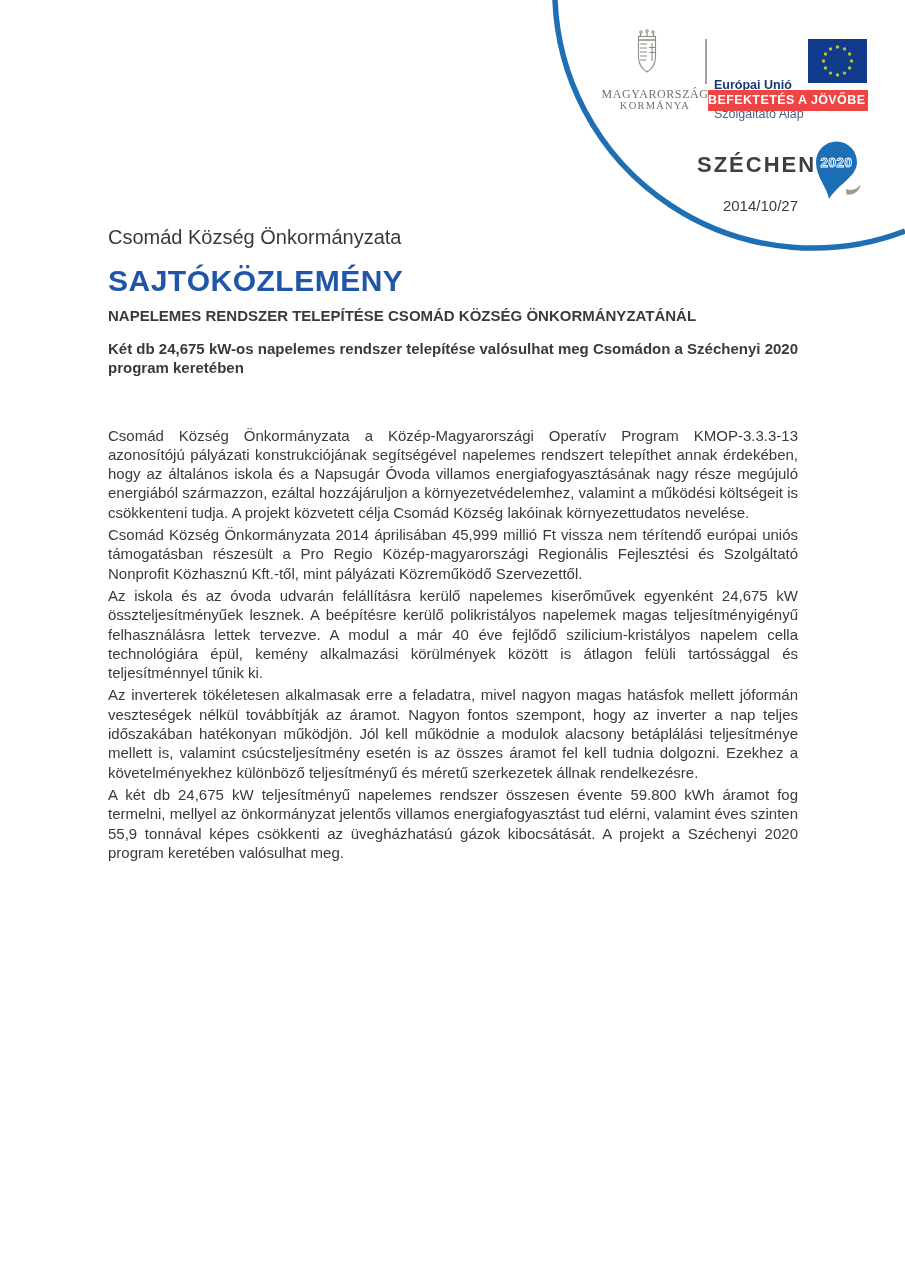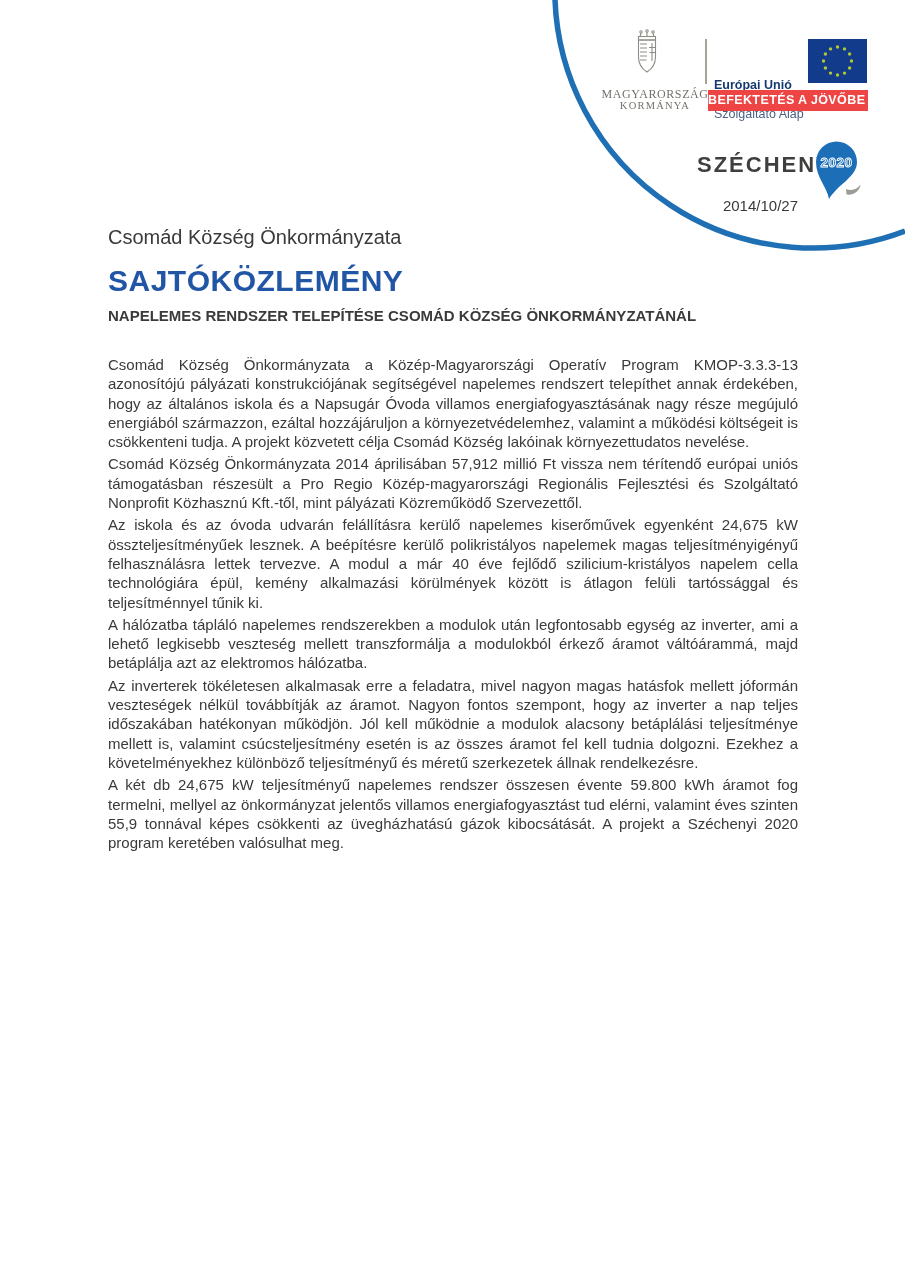--- a/index.html
+++ b/index.html
@@ -44,21 +44,21 @@
   .doc-org  { margin: 13px 0 0 0; font-size: 20px; line-height: 18px; font-weight: normal; }
   .doc-title {
     margin: 19px 0 0 0; font-size: 30px; line-height: 32px;
     font-weight: bold; color: #2156a6; letter-spacing: 0.5px;
   }
   .doc-subtitle { margin: 10px 0 12px 0; font-size: 15px; line-height: 18px; font-weight: bold; }
   .doc-lead {
     margin: 14px 0 0 0; font-size: 15px; line-height: 19.3px;
     font-weight: bold; text-align: justify;
   }
-  .doc-paragraphs { margin-top: 30px; }
+  .doc-paragraphs { margin-top: 48px; }
   .doc-paragraphs p {
     margin: 0 0 3px 0; font-size: 15px; line-height: 19.3px; text-align: justify;
   }
 </style>
 </head>
 <body>
 
 <svg class="arc-svg" width="905" height="255" viewBox="0 0 905 255" aria-hidden="true">
   <path d="M555 0 A258 258 0 0 0 905 231" fill="none" stroke="#1e6fb3" stroke-width="5.5"></path>
 </svg>
@@ -112,21 +112,21 @@
   <path d="M33 50 C 39 52.5 44.5 50 47.5 45.5 C 47 52 40.5 56.5 33.5 55.5 Z" fill="#9c9c97"></path>
   <path d="M16 60 C 14 48 3 38 3 23 A 20.5 20.5 0 1 1 44 23 C 44 38 26 44 16 60 Z" fill="#1c6fb7"></path>
   <text x="23.5" y="28" text-anchor="middle" font-family="Liberation Sans, sans-serif" font-size="13.5" font-weight="bold" letter-spacing="0.5" fill="none" stroke="#ffffff" stroke-width="0.9">2020</text>
 </svg>
 
 <div class="content">
   <p class="doc-date">2014/10/27</p>
   <p class="doc-org">Csomád Község Önkormányzata</p>
   <h1 class="doc-title">SAJTÓKÖZLEMÉNY</h1>
   <h2 class="doc-subtitle">NAPELEMES RENDSZER TELEPÍTÉSE CSOMÁD KÖZSÉG ÖNKORMÁNYZATÁNÁL</h2>
+  <p class="doc-lead">Két db 24,675 kW-os napelemes rendszer telepítése valósulhat meg Csomádon a Széchenyi 2020 program keretében</p>
   <div class="doc-paragraphs">
     <p>Csomád Község Önkormányzata a Közép-Magyarországi Operatív Program KMOP-3.3.3-13 azonosítójú pályázati konstrukciójának segítségével napelemes rendszert telepíthet annak érdekében, hogy az általános iskola és a Napsugár Óvoda villamos energiafogyasztásának nagy része megújuló energiából származzon, ezáltal hozzájáruljon a környezetvédelemhez, valamint a működési költségeit is csökkenteni tudja. A projekt közvetett célja Csomád Község lakóinak környezettudatos nevelése.</p>
-    <p>Csomád Község Önkormányzata 2014 áprilisában 57,912 millió Ft vissza nem térítendő európai uniós támogatásban részesült a Pro Regio Közép-magyarországi Regionális Fejlesztési és Szolgáltató Nonprofit Közhasznú Kft.-től, mint pályázati Közreműködő Szervezettől.</p>
+    <p>Csomád Község Önkormányzata 2014 áprilisában 45,999 millió Ft vissza nem térítendő európai uniós támogatásban részesült a Pro Regio Közép-magyarországi Regionális Fejlesztési és Szolgáltató Nonprofit Közhasznú Kft.-től, mint pályázati Közreműködő Szervezettől.</p>
     <p>Az iskola és az óvoda udvarán felállításra kerülő napelemes kiserőművek egyenként 24,675 kW összteljesítményűek lesznek. A beépítésre kerülő polikristályos napelemek magas teljesítményigényű felhasználásra lettek tervezve. A modul a már 40 éve fejlődő szilicium-kristályos napelem cella technológiára épül, kemény alkalmazási körülmények között is átlagon felüli tartóssággal és teljesítménnyel tűnik ki.</p>
-    <p>A hálózatba tápláló napelemes rendszerekben a modulok után legfontosabb egység az inverter, ami a lehető legkisebb veszteség mellett transzformálja a modulokból érkező áramot váltóárammá, majd betáplálja azt az elektromos hálózatba.</p>
     <p>Az inverterek tökéletesen alkalmasak erre a feladatra, mivel nagyon magas hatásfok mellett jóformán veszteségek nélkül továbbítják az áramot. Nagyon fontos szempont, hogy az inverter a nap teljes időszakában hatékonyan működjön. Jól kell működnie a modulok alacsony betáplálási teljesítménye mellett is, valamint csúcsteljesítmény esetén is az összes áramot fel kell tudnia dolgozni. Ezekhez a követelményekhez különböző teljesítményű és méretű szerkezetek állnak rendelkezésre.</p>
     <p>A két db 24,675 kW teljesítményű napelemes rendszer összesen évente 59.800 kWh áramot fog termelni, mellyel az önkormányzat jelentős villamos energiafogyasztást tud elérni, valamint éves szinten 55,9 tonnával képes csökkenti az üvegházhatású gázok kibocsátását. A projekt a Széchenyi 2020 program keretében valósulhat meg.</p>
   </div>
 </div>
 
 </body></html>

